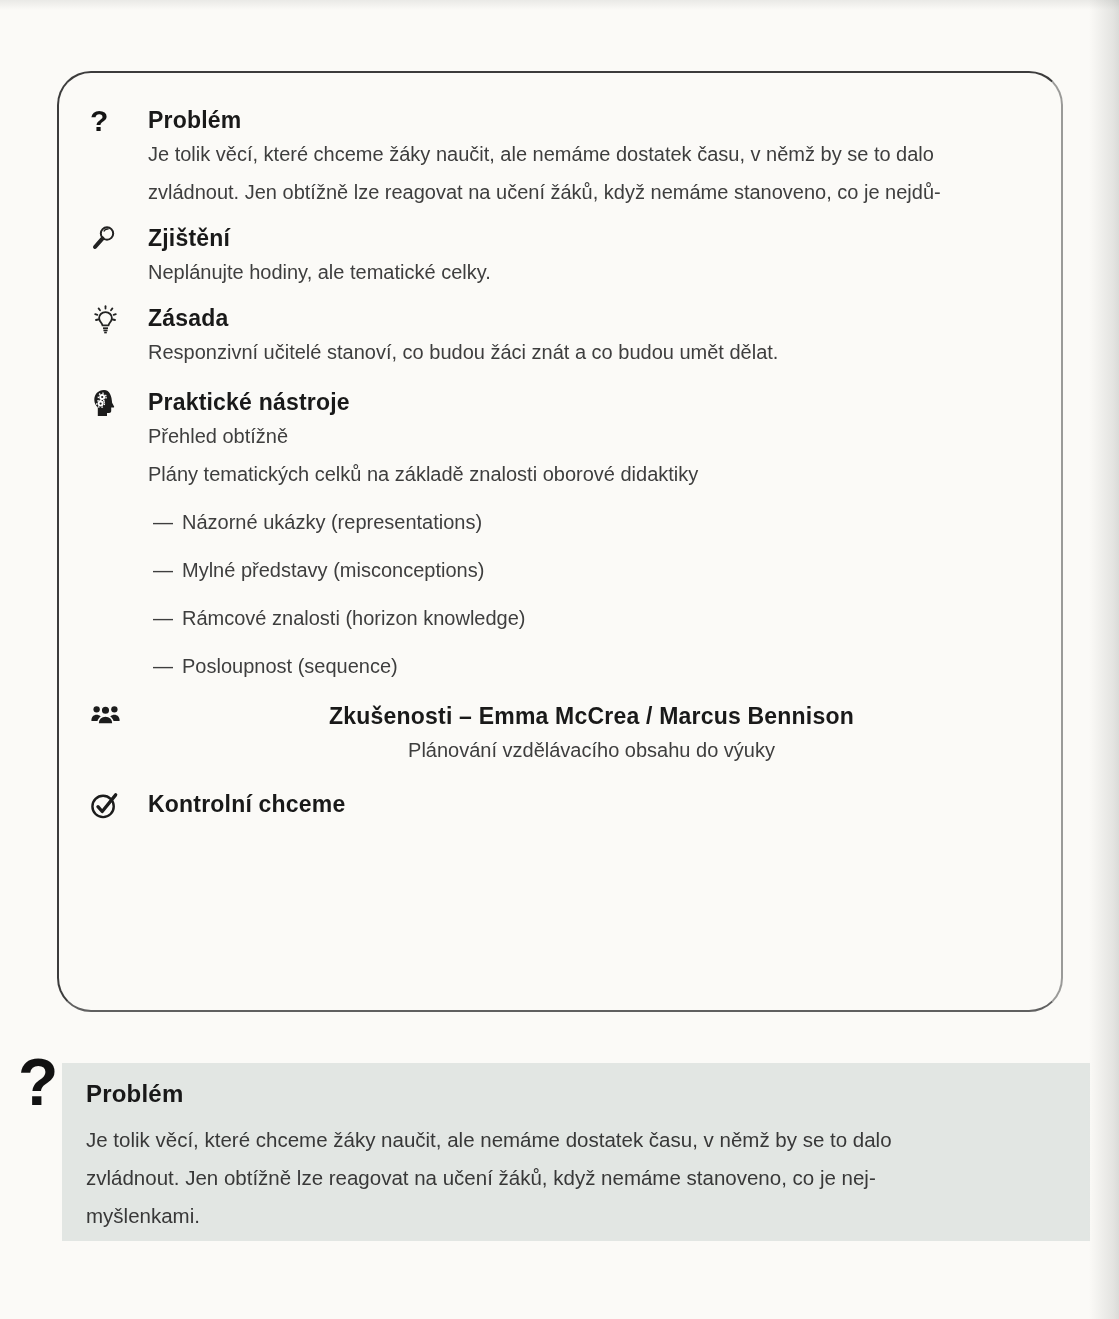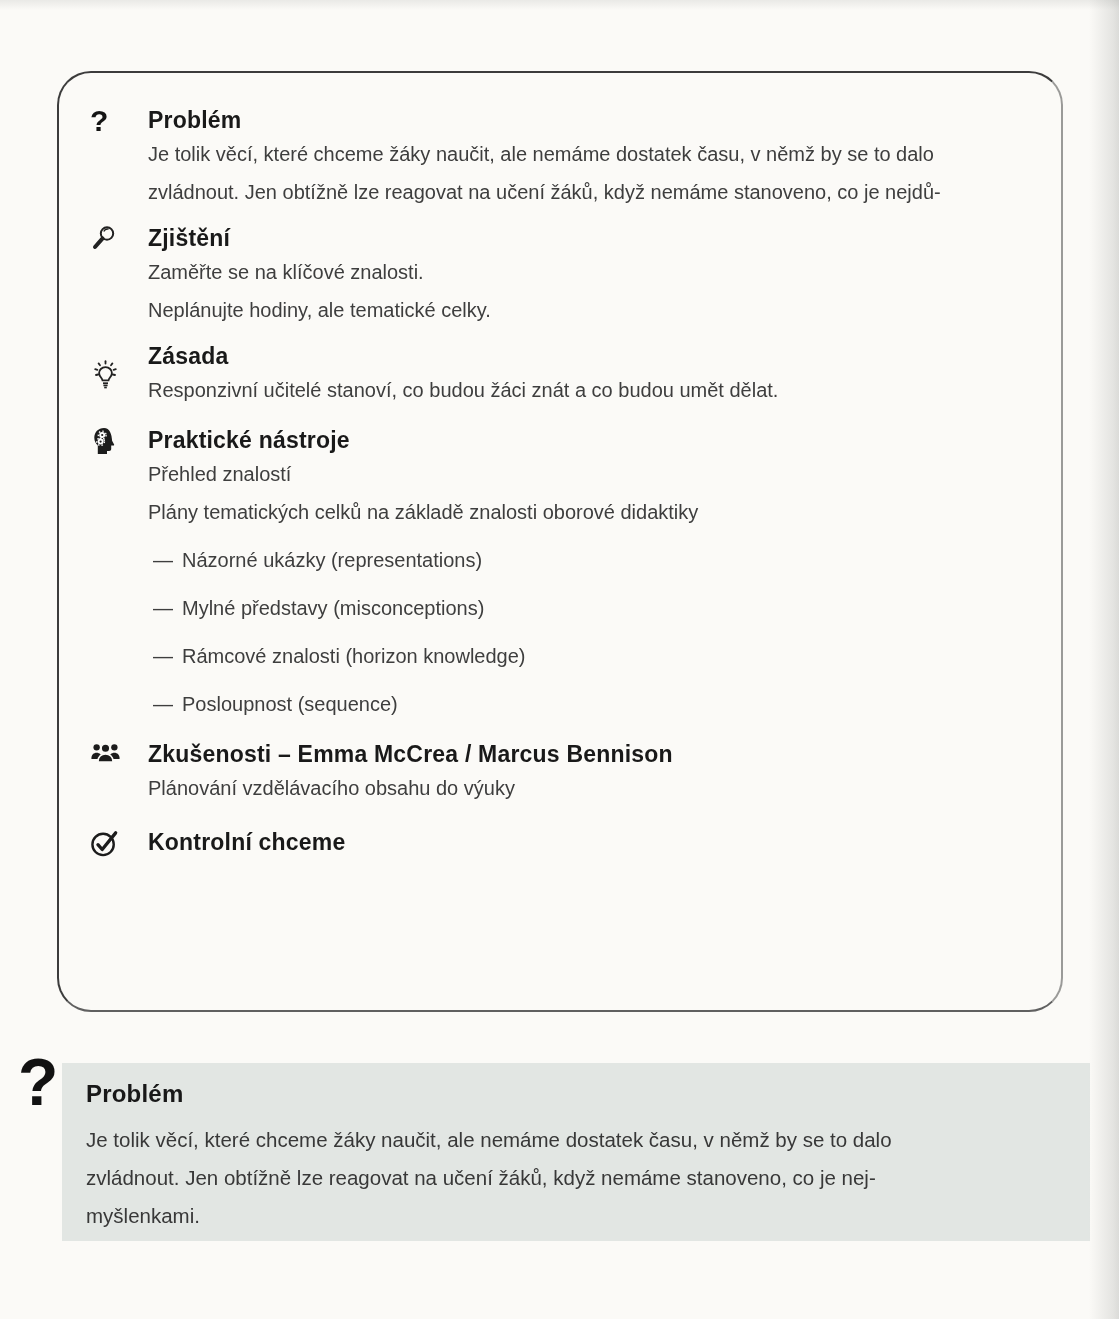--- a/index.html
+++ b/index.html
@@ -29,23 +29,23 @@
   .section{display:flex;align-items:flex-start;}
   .icon-cell{flex:0 0 58px;width:58px;padding-top:1px;}
   .content-cell{flex:1 1 auto;min-width:0;}
   .sec-title{
     font-size:23px;font-weight:bold;color:#191919;line-height:30px;
     letter-spacing:0.2px;white-space:nowrap;
   }
   .sec-line{font-size:20px;line-height:38px;white-space:nowrap;color:#3e3e3e;}
   .mb-s0{margin-bottom:12px;}
   .mb-s1{margin-bottom:12px;}
-  .mb-s2{margin-bottom:16px;align-items:center;}
+  .mb-s2{margin-bottom:16px;}
   .mb-s3{margin-bottom:16px;}
-  .mb-s4{margin-bottom:20px;}
+  .mb-s4{margin-bottom:20px;text-align:center;}
   .bullet{display:flex;margin-top:10px;font-size:20px;line-height:38px;color:#3e3e3e;}
   .bullet-dash{flex:0 0 34px;width:34px;padding-left:5px;box-sizing:border-box;}
   .bullet-text{white-space:nowrap;}
   .qmark{
     font-size:30px;font-weight:800;color:#141414;line-height:30px;
     font-family:"Liberation Sans",sans-serif;
   }
   .icon-svg{display:block;}
   
   .callout-q{
@@ -83,21 +83,20 @@
     <div class="section mb-s1">
       <div class="icon-cell">
         <svg class="icon-svg" width="28" height="28" viewBox="0 0 28 28">
           <circle cx="17" cy="9.5" r="6.2" fill="none" stroke="#222" stroke-width="2"></circle>
           <path d="M12.6 14.4 L5 23" stroke="#222" stroke-width="4" stroke-linecap="round"></path>
           <path d="M13.8 7.6 a4.3 4.3 0 0 1 4.8 -2.5" fill="none" stroke="#222" stroke-width="1.3"></path>
         </svg>
       </div>
       <div class="content-cell">
         <div class="sec-title">Zjištění</div>
-        <div class="sec-line">Zaměřte se na klíčové znalosti.</div>
         <div class="sec-line">Neplánujte hodiny, ale tematické celky.</div>
       </div>
     </div>
 
     <div class="section mb-s2">
       <div class="icon-cell">
         <svg class="icon-svg" width="31" height="33" viewBox="0 0 31 33">
           <path d="M15.5 8.2 c-3.9 0 -6.4 2.8 -6.4 5.9 c0 2.2 1.1 3.5 2.1 4.7 c0.6 0.8 1.1 1.6 1.3 2.6 h6 c0.2 -1 0.7 -1.8 1.3 -2.6 c1 -1.2 2.1 -2.5 2.1 -4.7 c0 -3.1 -2.5 -5.9 -6.4 -5.9 z" fill="none" stroke="#222" stroke-width="1.8"></path>
           <line x1="13" y1="24.2" x2="18" y2="24.2" stroke="#222" stroke-width="1.7"></line>
           <line x1="13.4" y1="26.4" x2="17.6" y2="26.4" stroke="#222" stroke-width="1.7"></line>
@@ -124,21 +123,21 @@
           <circle cx="12.2" cy="9" r="3" fill="#ffffff"></circle>
           <circle cx="12.2" cy="9" r="3.9" fill="none" stroke="#ffffff" stroke-width="1.3" stroke-dasharray="1.5 2.1"></circle>
           <circle cx="12.2" cy="9" r="1.1" fill="#1c1c1c"></circle>
           <circle cx="10.6" cy="15.6" r="3" fill="#ffffff"></circle>
           <circle cx="10.6" cy="15.6" r="3.9" fill="none" stroke="#ffffff" stroke-width="1.3" stroke-dasharray="1.5 2.1"></circle>
           <circle cx="10.6" cy="15.6" r="1.1" fill="#1c1c1c"></circle>
         </svg>
       </div>
       <div class="content-cell">
         <div class="sec-title">Praktické nástroje</div>
-        <div class="sec-line">Přehled znalostí</div>
+        <div class="sec-line">Přehled obtížně</div>
         <div class="sec-line">Plány tematických celků na základě znalosti oborové didaktiky</div>
         <div class="bullet">
           <span class="bullet-dash">—</span>
           <span class="bullet-text">Názorné ukázky (representations)</span>
         </div>
         <div class="bullet">
           <span class="bullet-dash">—</span>
           <span class="bullet-text">Mylné představy (misconceptions)</span>
         </div>
         <div class="bullet">

